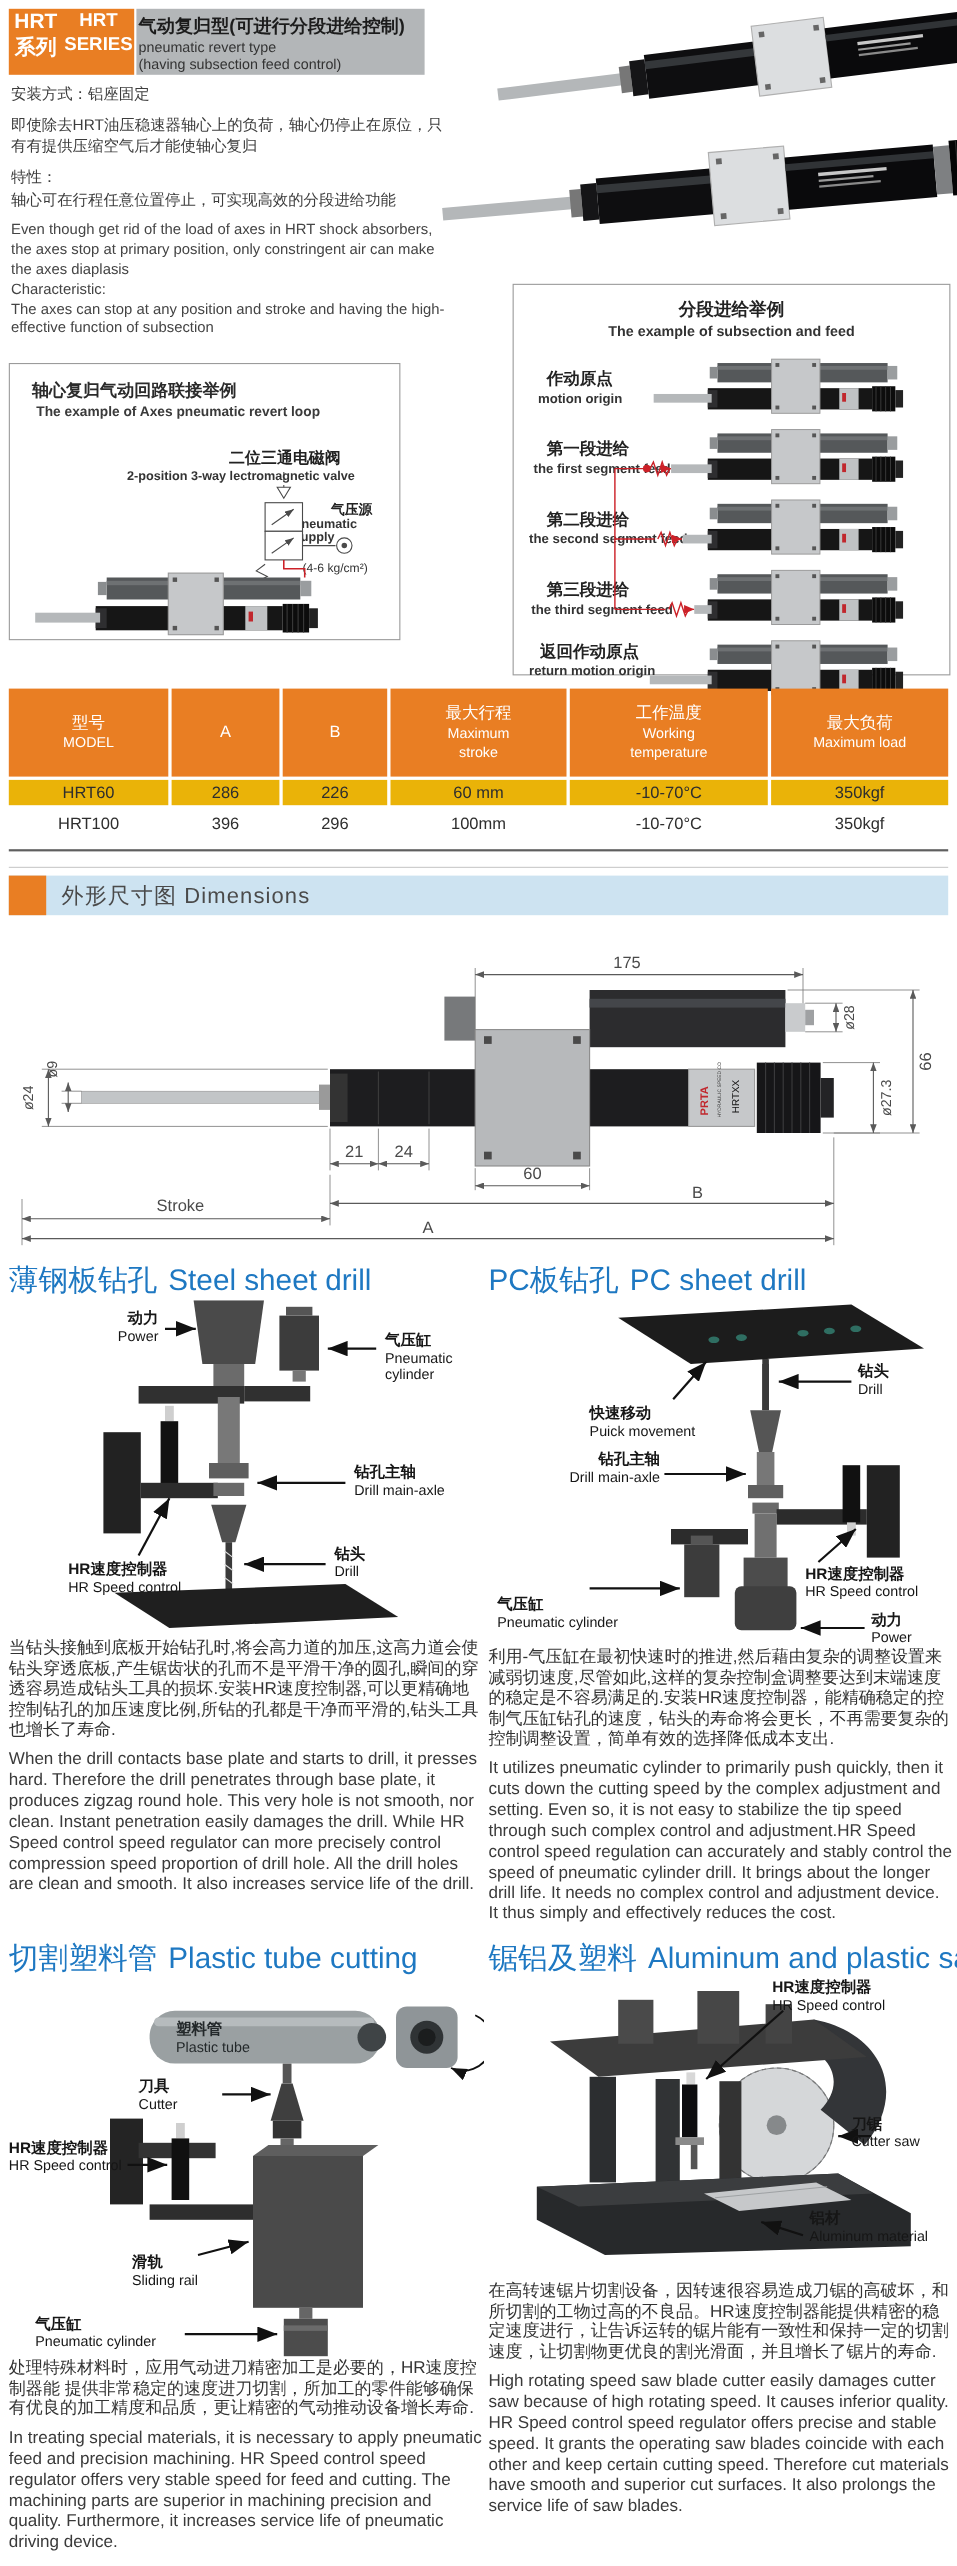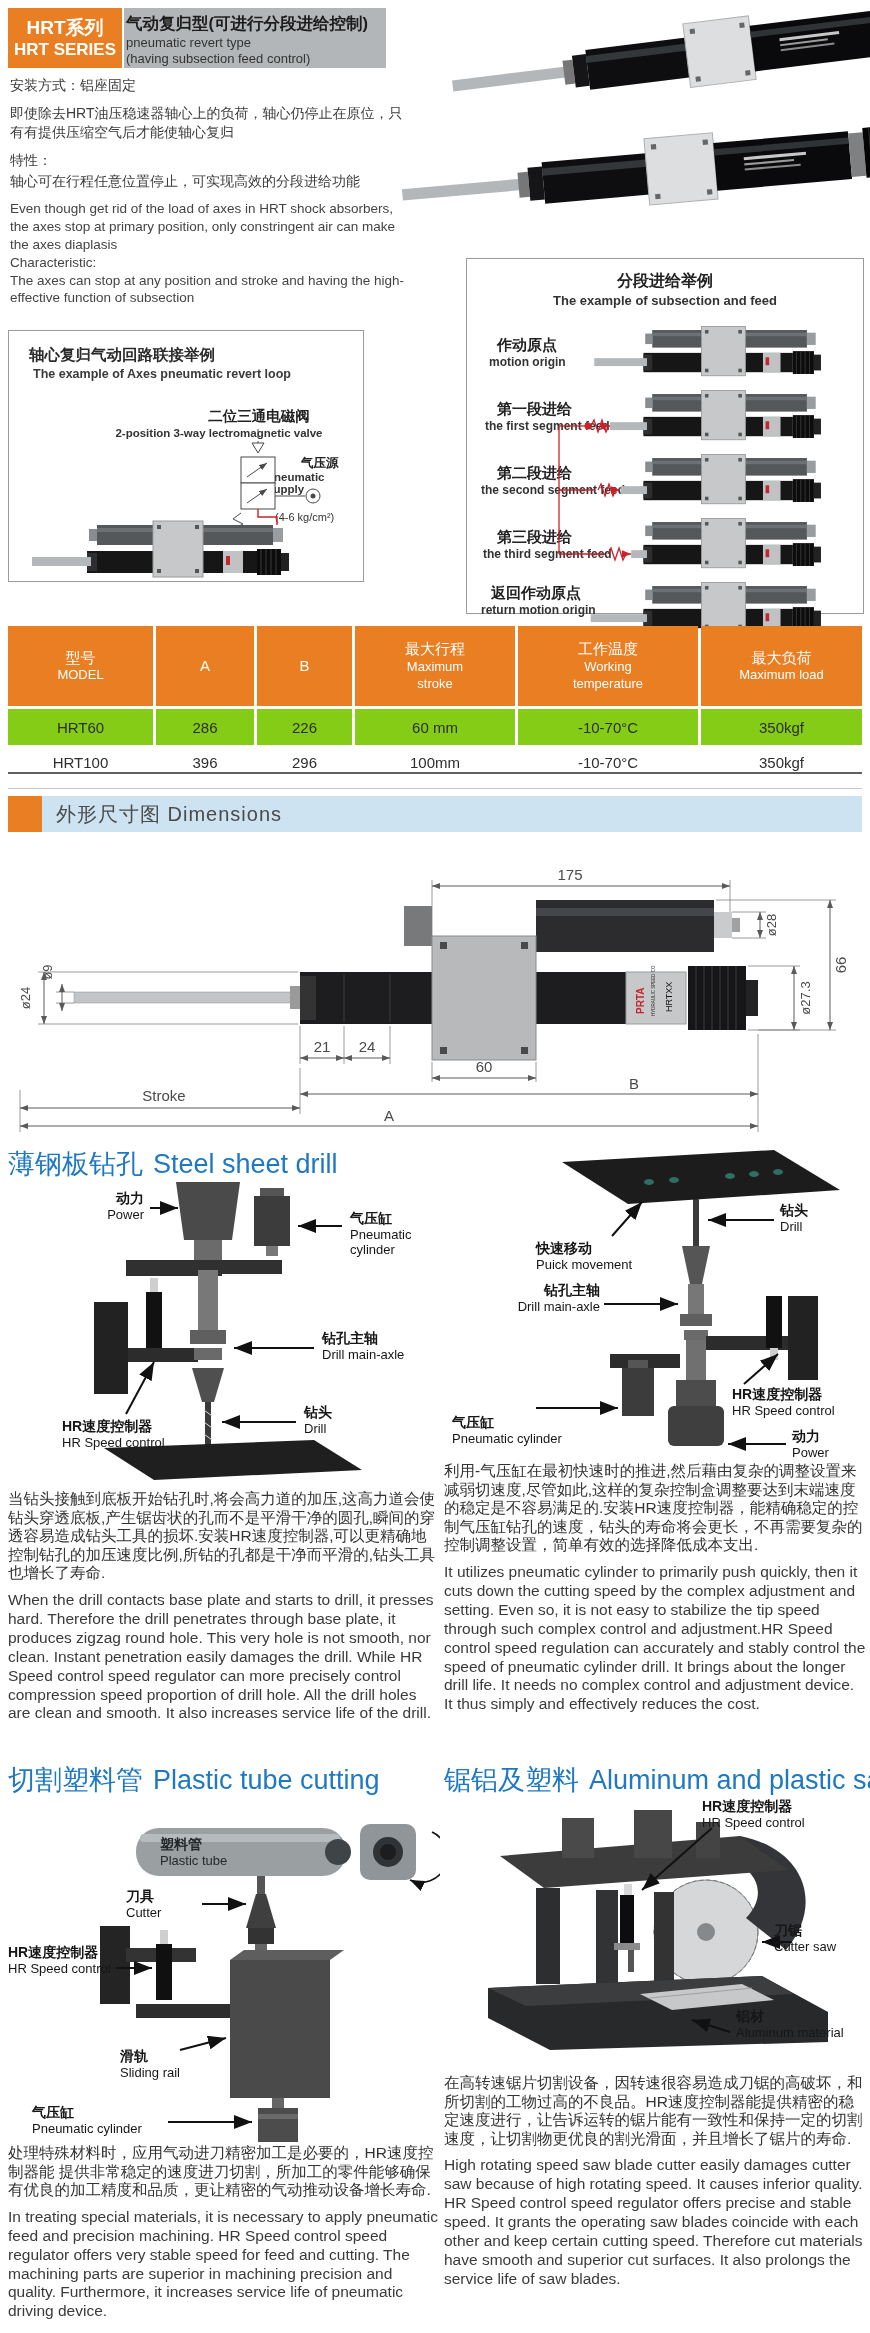--- a/index.html
+++ b/index.html
@@ -1,38 +1,38 @@
 <!DOCTYPE html>
 <html><head>
 <meta charset="utf-8">
 <style>
   *{box-sizing:border-box}
   html,body{margin:0;padding:0}
   body{font-family:"Liberation Sans","DejaVu Sans",sans-serif;background:#fff}
   .page{position:relative;width:870px;height:2333px;background:#fff;overflow:hidden;color:#3d3d3d}
   .abs{position:absolute}
   .badge{background:#e97e23;color:#fff;text-align:center;font-weight:bold;
-         display:flex;flex-direction:column;justify-content:center;line-height:1.25}
+         display:flex;flex-direction:row;justify-content:center;line-height:1.25}
   .badge .l1{font-size:19px}.badge .l2{font-size:17px}
   .typebox{background:#b3b6b8;color:#2a2a2a;padding:5px 2px}
   .typebox .t{font-size:16.5px;font-weight:bold;color:#1c1c1c}
   .typebox .s{font-size:13px;color:#333;line-height:1.25}
   .introp{margin:0 0 10px 0;font-size:14px;line-height:1.32;color:#3c3c3c}
   .introp.en{font-size:13.5px;color:#444}
   .box{border:1px solid #9b9b9b;background:#fff}
   .boxtitle-zh{font-size:15.5px;font-weight:bold;color:#2b2b2b}
   .boxtitle-en{font-size:12.5px;font-weight:bold;color:#3a3a3a}
   .stage-zh{font-size:15px;font-weight:bold;color:#222;line-height:1.1}
   .stage-en{font-size:12px;font-weight:bold;color:#333}
   .spec{display:grid;grid-template-columns:145px 98px 95px 160px 180px 161px;gap:3px}
   .spec .h{background:#e97e23;color:#fff;height:80px;display:flex;flex-direction:column;
            align-items:center;justify-content:center;font-size:15px;line-height:1.3;text-align:center}
   .spec .h .en{font-size:13px;white-space:pre-line}
   .spec .c{display:flex;align-items:center;justify-content:center;font-size:15px;color:#2e2e2e}
-  .r1{background:#84cc16;height:36px}
+  .r1{background:#eab308;height:23px}
   .r2{background:#ffffff;height:28px}
   .band{background:#cde3f1;display:flex;align-items:center}
   .band .sq{width:34px;height:36px;background:#e97e23}
   .band .t{font-size:20px;color:#4a4a4a;margin-left:14px;letter-spacing:1px}
   .bluetitle{font-size:27px;color:#1e78c2;white-space:nowrap}
   .bluetitle .en{margin-left:10px}
   .appblk .para-zh{margin:0 0 0 0;font-size:15.5px;line-height:1.2;color:#333}
   .appblk .para-en{margin:8px 0 0 0;font-size:15.5px;line-height:1.22;color:#3a3a3a}
   .dlbl{position:absolute;line-height:1.18;color:#161616}
   .dlbl .zh{font-size:14px;font-weight:bold}
@@ -403,20 +403,23 @@
       <div class="dlbl" style="left:296px;top:222px">
         <div class="zh">钻头</div>
           <div class="en">Drill</div>
         </div>
     </div>
     <p class="para-zh">当钻头接触到底板开始钻孔时,将会高力道的加压,这高力道会使钻头穿透底板,产生锯齿状的孔而不是平滑干净的圆孔,瞬间的穿透容易造成钻头工具的损坏.安装HR速度控制器,可以更精确地控制钻孔的加压速度比例,所钻的孔都是干净而平滑的,钻头工具也增长了寿命.</p>
     <p class="para-en">When the drill contacts base plate and starts to drill, it presses hard.  Therefore the drill penetrates through base plate, it produces zigzag round hole.  This very hole is not smooth, nor clean.  Instant penetration easily damages the drill.  While HR Speed control speed regulator can more precisely control compression speed proportion of drill hole.  All the drill holes are clean and smooth.  It also increases service life of the drill.</p>
   </div>
 
   <div class="abs appblk" style="left:444px;top:1146px;width:422px">
+    <div class="bluetitle">
+      <span>PC板钻孔</span><span class="en">PC sheet drill</span>
+    </div>
     <div class="diag" style="height:316px">
       <svg width="422" height="316" viewBox="0 0 422 316">
         <defs>
             <marker id="mP" markerWidth="9" markerHeight="7" refX="9" refY="3.5" orient="auto">
               <path d="M0,0L9,3.5L0,7Z" fill="#111"></path>
             </marker>
           </defs>
         <rect x="249" y="20" width="6" height="80" fill="#3a3a3a"></rect>
         <line x1="248" y1="34" x2="256" y2="40" stroke="#ddd"></line>
           <line x1="248" y1="48" x2="256" y2="54" stroke="#ddd"></line>

